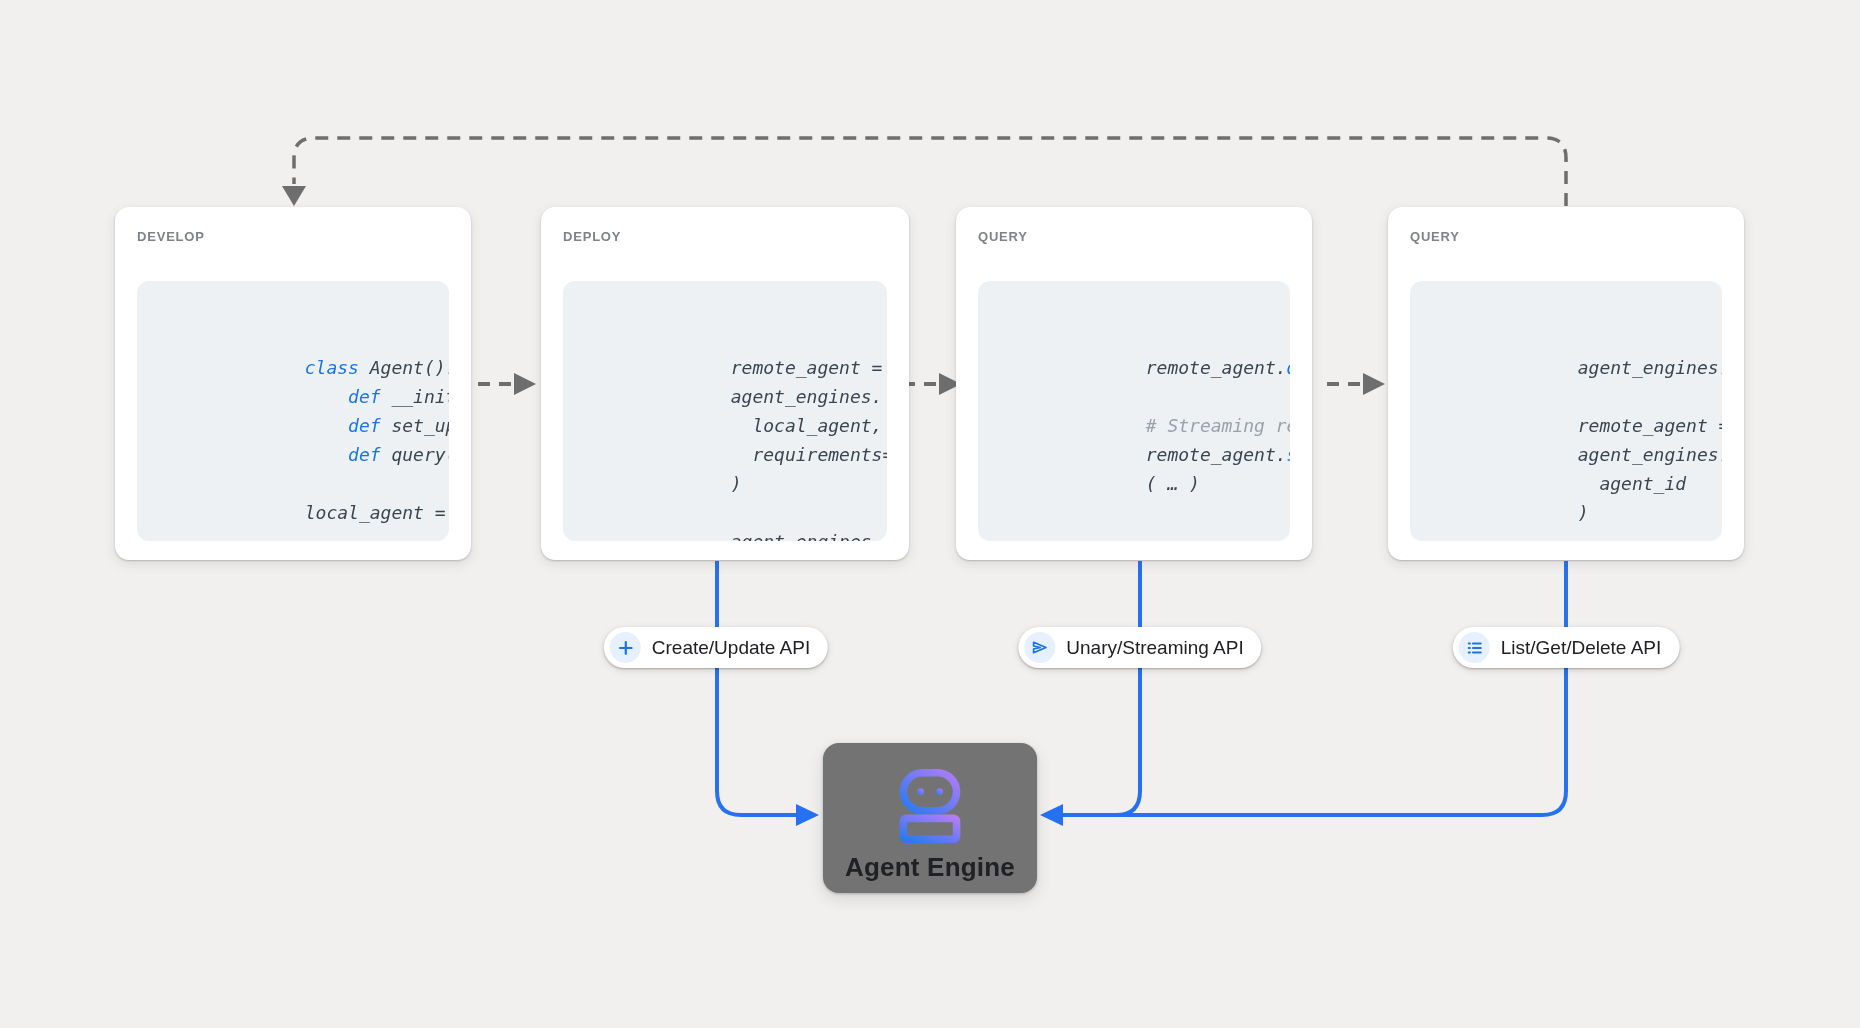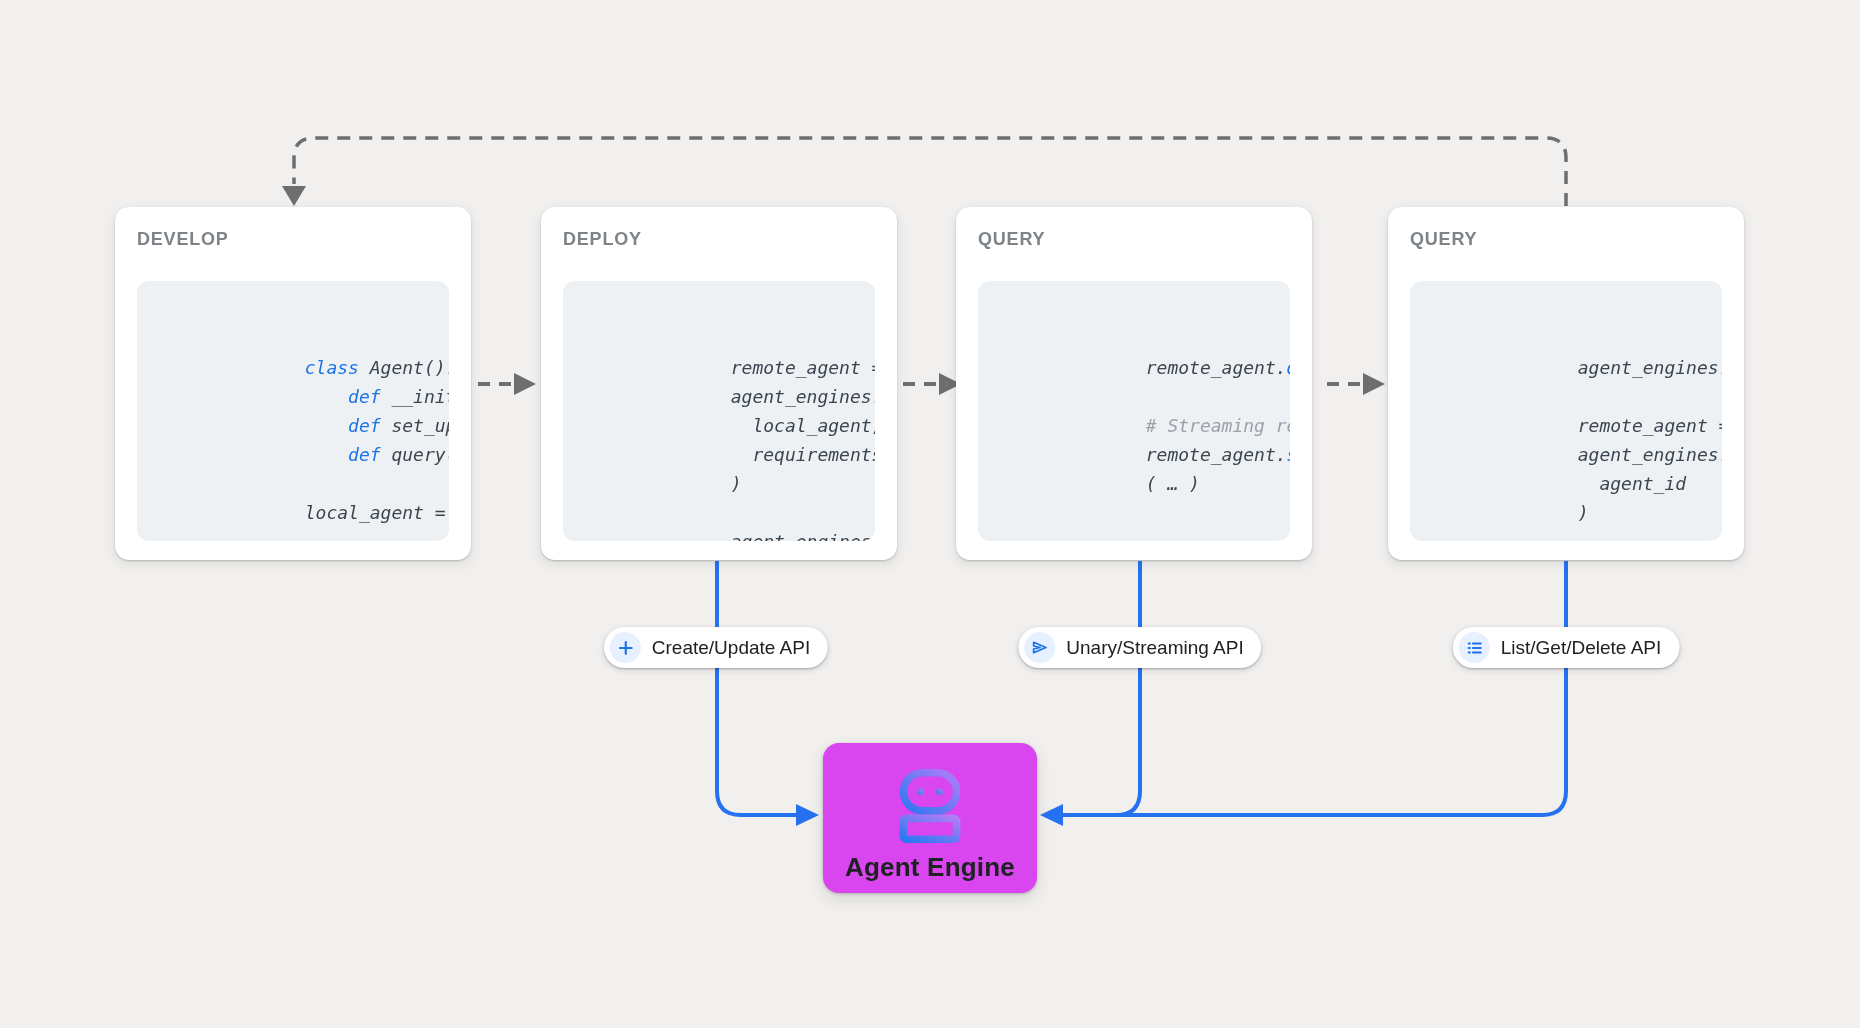--- a/index.html
+++ b/index.html
@@ -11,44 +11,44 @@
   html,body{margin:0;padding:0;background:var(--bg);}
   .canvas{position:relative;width:1860px;height:1028px;background:var(--bg);overflow:hidden;
           font-family:"Liberation Sans",sans-serif;}
   .connectors{position:absolute;left:0;top:0;z-index:1;}
 
   
   .cards{position:absolute;left:0;top:0;width:100%;height:100%;z-index:2;pointer-events:none;}
   .card{position:absolute;top:207px;width:356px;height:353px;background:var(--card);
         border-radius:14px;box-shadow:0 1px 2px rgba(60,64,67,.28),0 4px 12px rgba(60,64,67,.12);}
   .card:nth-of-type(1){left:115px;}
-  .card:nth-of-type(2){left:541px;}
+  .card:nth-of-type(2){left:541px;padding-left:12px;}
   .card:nth-of-type(3){left:956px;}
   .card:nth-of-type(4){left:1388px;}
-  .card-title{position:absolute;top:22px;left:22px;margin:0;font-size:18px;font-weight:700;
+  .card-title{position:absolute;top:22px;left:22px;margin:0;font-size:13px;font-weight:700;
               letter-spacing:.8px;color:var(--title);}
   .codeblock{position:absolute;left:22px;right:22px;top:74px;bottom:19px;background:var(--codebg);
              border-radius:12px;padding:14px 6px 0 16px;box-sizing:border-box;overflow:hidden;}
   .code-line{height:29px;line-height:29px;white-space:pre;
              font-family:"DejaVu Sans Mono",monospace;font-size:18px;}
   .seg{color:var(--code-text);font-style:italic;}
   .seg[data-c="k"]{color:var(--keyword);}
   .seg[data-c="c"]{color:var(--comment);}
 
   
   .pill{position:absolute;top:627px;height:41px;transform:translateX(-50%);z-index:3;
         display:flex;align-items:center;gap:11px;padding:0 18px 0 6px;background:#fff;
         border-radius:21px;box-shadow:0 1px 2px rgba(0,0,0,.25),0 2px 7px rgba(0,0,0,.13);}
   .pill-label{font-size:19px;color:var(--pill-text);white-space:nowrap;}
   .icon-circle{width:31px;height:31px;border-radius:50%;background:var(--icon-bg);
                display:flex;align-items:center;justify-content:center;flex:0 0 auto;}
   #pill-create{left:716px;} #pill-unary{left:1140px;} #pill-list{left:1566px;}
 
   
-  .engine{position:absolute;left:823px;top:743px;width:214px;height:150px;background:#d946ef;
+  .engine{position:absolute;left:823px;top:743px;width:214px;height:150px;background:#737373;
           border-radius:16px;box-shadow:0 1px 3px rgba(60,64,67,.3),0 6px 16px rgba(60,64,67,.14);
           z-index:2;display:flex;flex-direction:column;align-items:center;}
   .engine-icon{margin-top:26px;}
   .engine-label{margin-top:9px;font-size:26px;font-weight:600;letter-spacing:.2px;color:var(--engine-text);}
 </style>
 </head>
 <body>
 
 <div class="canvas">
 

